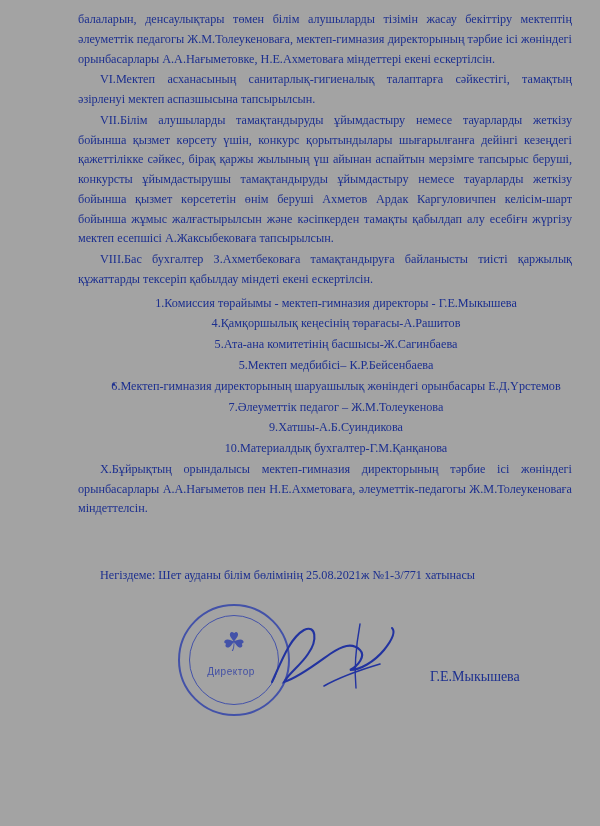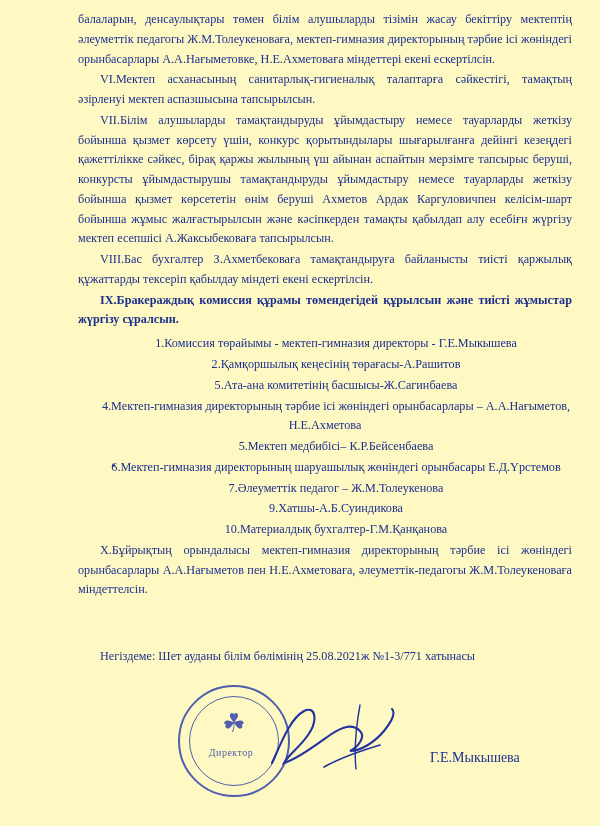--- a/index.html
+++ b/index.html
@@ -11,21 +11,21 @@
     width: 600px;
     height: 826px;
     overflow: hidden;
     font-family: "Liberation Serif", serif;
     color: #1b2f8a;
   }
   .page {
     position: relative;
     width: 600px;
     height: 826px;
-    background: #fef9c3;
+    background: #a3a3a3;
     box-sizing: border-box;
     padding: 10px 28px 0 78px;
   }
   .doc-body {
     font-size: 12.2px;
     line-height: 1.62;
     color: #1c2f8f;
     text-align: justify;
   }
   .para {
@@ -109,21 +109,21 @@
   }
   .stamp .stamp-text {
     position: absolute;
     left: 0;
     right: 6px;
     top: 58px;
     text-align: center;
     font-size: 10px;
     letter-spacing: 0.5px;
     color: #2f3fa5;
-    font-family: Liberation Serif, serif;
+    font-family: Liberation Sans, sans-serif;
   }
   .stamp .stamp-sub {
     position: absolute;
     left: 0;
     right: 0;
     top: 74px;
     text-align: center;
     font-size: 8px;
     color: #2f3fa5;
   }
@@ -147,29 +147,25 @@
 <body>
 
 <div class="page">
   <div class="doc-body">
 
     <p class="para noindent">балаларын, денсаулықтары төмен білім алушыларды тізімін жасау бекіттіру мектептің әлеуметтік педагогы Ж.М.Толеукеноваға, мектеп-гимназия директорының тәрбие ісі жөніндегі орынбасарлары А.А.Нағыметовке, Н.Е.Ахметоваға міндеттері екені ескертілсін.</p>
     <p class="para">VI.Мектеп асханасының санитарлық-гигиеналық талаптарға сәйкестігі, тамақтың әзірленуі мектеп аспазшысына тапсырылсын.</p>
     <p class="para">VII.Білім алушыларды тамақтандыруды ұйымдастыру немесе тауарларды жеткізу бойынша қызмет көрсету үшін, конкурс қорытындылары шығарылғанға дейінгі кезеңдегі қажеттілікке сәйкес, бірақ қаржы жылының үш айынан аспайтын мерзімге тапсырыс беруші, конкурсты ұйымдастырушы тамақтандыруды ұйымдастыру немесе тауарларды жеткізу бойынша қызмет көрсететін өнім беруші Ахметов Ардак Каргуловичпен келісім-шарт бойынша жұмыс жалғастырылсын және кәсіпкерден тамақты қабылдап алу есебіғн жүргізу мектеп есепшісі А.Жаксыбековаға тапсырылсын.</p>
     <p class="para">VIII.Бас бухгалтер З.Ахметбековаға тамақтандыруға байланысты тиісті қаржылық құжаттарды тексеріп қабылдау міндеті екені ескертілсін.</p>
 
-    <p class="para">
-      <b>IX.Бракераждық комиссия құрамы төмендегідей құрылсын және тиісті жұмыстар жүргізу сұралсын.</b>
-    </p>
 
     <ul class="list">
       <li class="list-item">1.Комиссия төрайымы - мектеп-гимназия директоры -  Г.Е.Мыкышева</li>
-      <li class="list-item">2.Қамқоршылық кеңесінің төрағасы-А.Рашитов</li>
+      <li class="list-item">4.Қамқоршылық кеңесінің төрағасы-А.Рашитов</li>
       <li class="list-item">5.Ата-ана комитетінің басшысы-Ж.Сагинбаева</li>
-      <li class="list-item">4.Мектеп-гимназия директорының тәрбие ісі жөніндегі орынбасарлары – А.А.Нағыметов, Н.Е.Ахметова</li>
       <li class="list-item">5.Мектеп медбибісі– К.Р.Бейсенбаева</li>
       <li class="list-item bullet-dot">6.Мектеп-гимназия директорының шаруашылық жөніндегі орынбасары Е.Д.Үрстемов</li>
       <li class="list-item">7.Әлеуметтік педагог – Ж.М.Толеукенова</li>
       <li class="list-item">9.Хатшы-А.Б.Суиндикова</li>
       <li class="list-item">10.Материалдық бухгалтер-Г.М.Қанқанова</li>
     </ul>
 
     <p class="para">X.Бұйрықтың орындалысы мектеп-гимназия директорының тәрбие ісі жөніндегі орынбасарлары А.А.Нағыметов пен Н.Е.Ахметоваға, әлеуметтік-педагогы Ж.М.Толеукеноваға міндеттелсін.</p>
 
     <div class="spacer-lg"></div>

